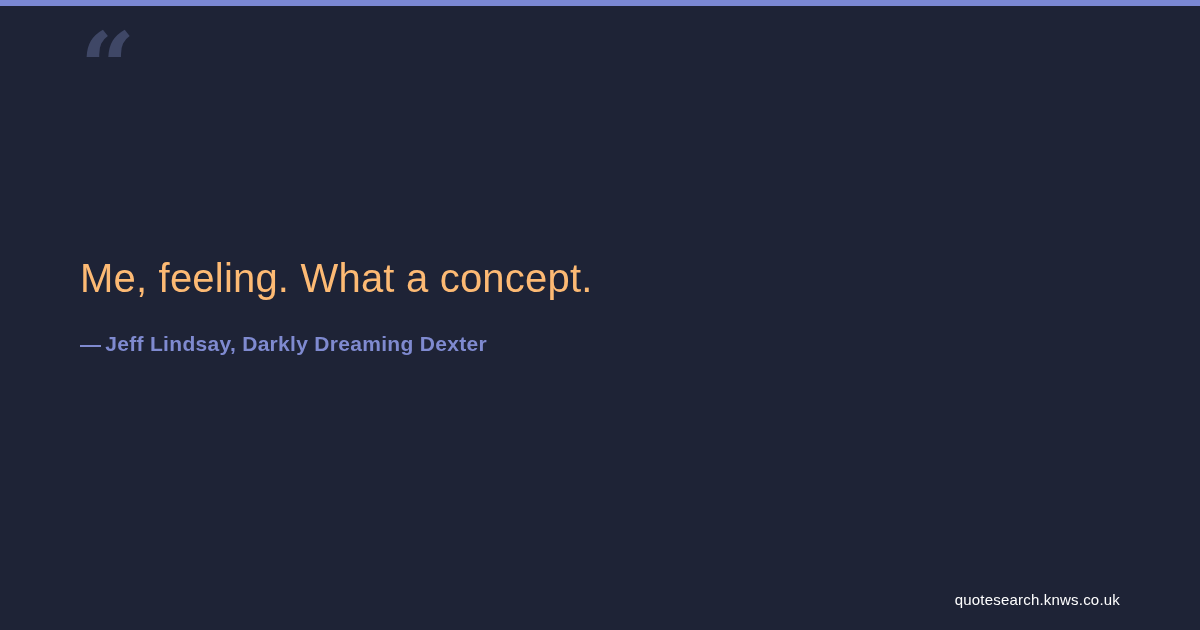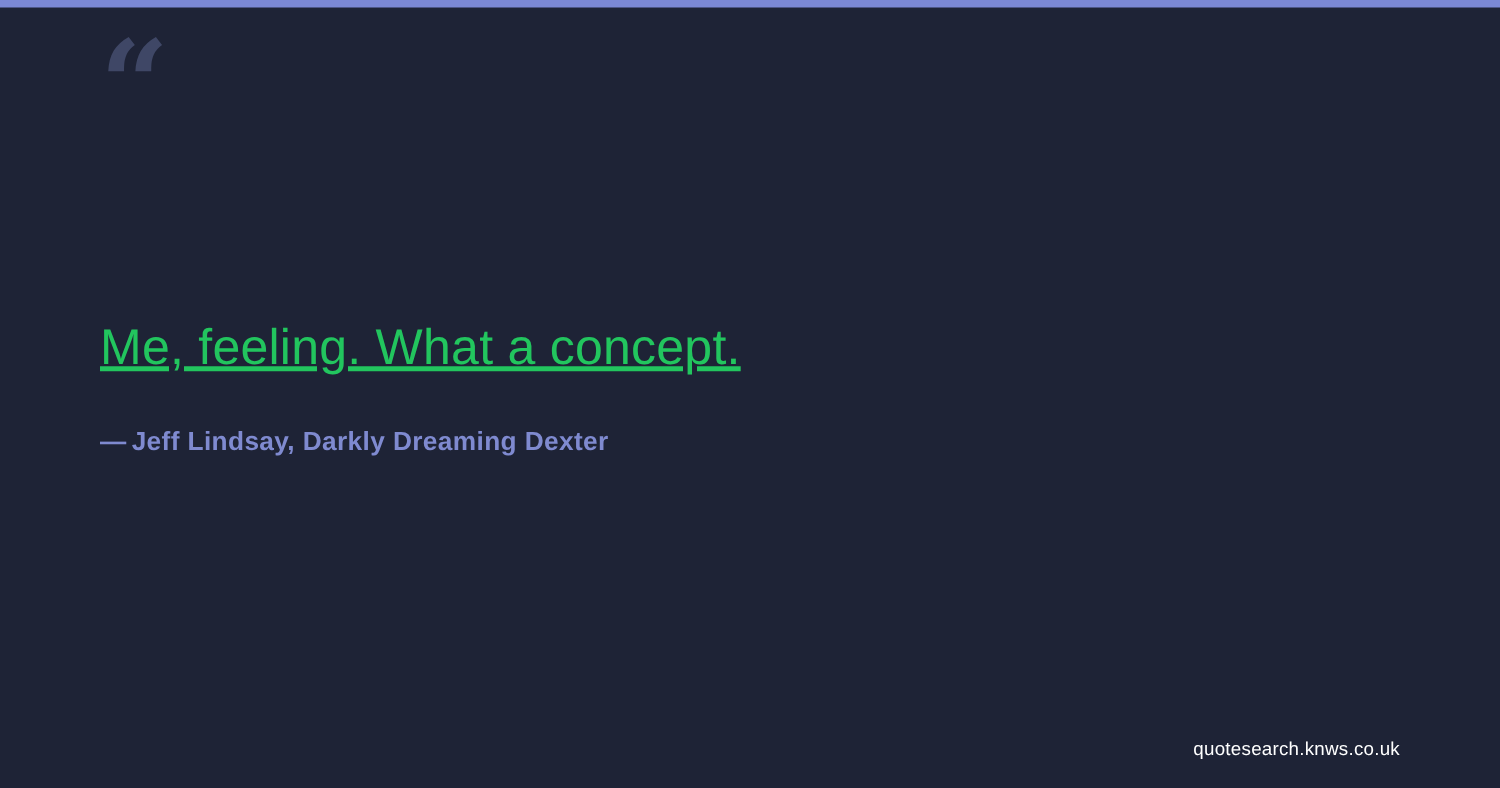--- a/index.html
+++ b/index.html
@@ -49,28 +49,27 @@
     left: 80px;
     top: 252px;
     width: 1040px;
   }
 
   #quote-text {
     font-family: "Liberation Sans", sans-serif;
     font-size: 40px;
     font-weight: 300;
     line-height: 1.3;
-    color: #22c55e;
+    color: #fdba74;
     letter-spacing: 0.2px;
     margin: 0;
-    text-decoration: underline;
   }
 
   #attribution {
-    margin-top: 37px;
+    margin-top: 27px;
     font-family: "Liberation Sans", sans-serif;
     font-size: 21px;
     font-weight: 700;
     line-height: 1.2;
     color: #7f8ad0;
     letter-spacing: 0.3px;
   }
 
   #attribution .dash {
     margin-right: 4px;

